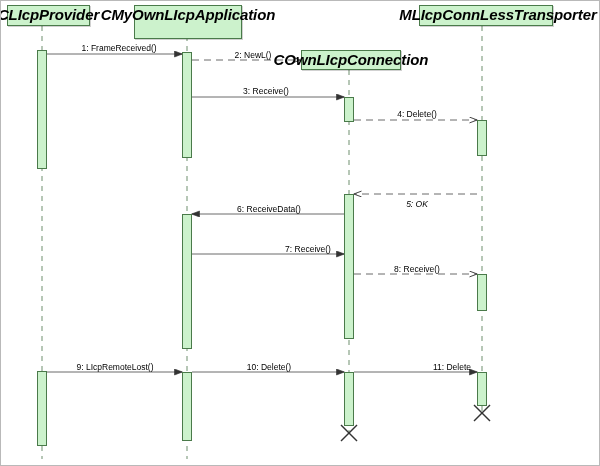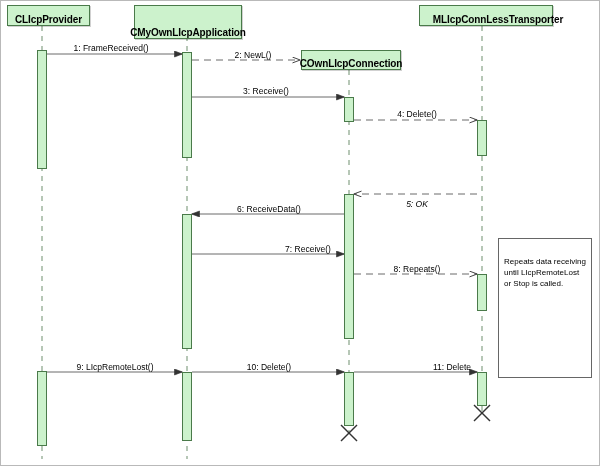--- a/index.html
+++ b/index.html
@@ -24,29 +24,30 @@
     width: 600px;
     height: 466px;
     pointer-events: none;
   }
   .obj-box {
     position: absolute;
     background: #ccf2cc;
     border: 1px solid #4a7a4a;
     box-sizing: border-box;
     display: flex;
-    align-items: flex-end;
+    align-items: flex-start;
     justify-content: center;
     font-family: "Liberation Sans", sans-serif;
-    font-size: 10px;
+    font-size: 15px;
     font-weight: bold;
     color: #000000;
     white-space: nowrap;
     letter-spacing: -0.1px;
     box-shadow: 1px 1px 0 rgba(0,0,0,0.18);
+    font-style: italic;
   }
   .activation {
     position: absolute;
     background: #ccf2cc;
     border: 1px solid #4a7a4a;
     box-sizing: border-box;
   }
   .msg-label {
     position: absolute;
     font-family: "Liberation Sans", sans-serif;
@@ -141,30 +142,27 @@
       <div class="activation" style="left: 181px; top: 213px; width: 10px; height: 135px;"></div>
       <div class="activation" style="left: 181px; top: 371px; width: 10px; height: 69px;"></div>
       <div class="activation" style="left: 343px; top: 96px; width: 10px; height: 25px;"></div>
       <div class="activation" style="left: 343px; top: 193px; width: 10px; height: 145px;"></div>
       <div class="activation" style="left: 343px; top: 371px; width: 10px; height: 54px;"></div>
       <div class="activation" style="left: 476px; top: 119px; width: 10px; height: 36px;"></div>
       <div class="activation" style="left: 476px; top: 273px; width: 10px; height: 37px;"></div>
       <div class="activation" style="left: 476px; top: 371px; width: 10px; height: 34px;"></div>
     </div>
   <div id="labels-layer">
-      <div class="msg-label" style="left: 110px; top: 42px;">1: FrameReceived()</div>
+      <div class="msg-label" style="left: 118px; top: 42px;">1: FrameReceived()</div>
       <div class="msg-label" style="left: 252px; top: 49px;">2: NewL()</div>
       <div class="msg-label" style="left: 265px; top: 85px;">3: Receive()</div>
       <div class="msg-label" style="left: 416px; top: 108px;">4: Delete()</div>
       <div class="msg-label" style="left: 416px; top: 198px; font-style: italic;">5: OK</div>
       <div class="msg-label" style="left: 268px; top: 203px;">6: ReceiveData()</div>
       <div class="msg-label" style="left: 265px; top: 243px; margin-left: 42px;">7: Receive()</div>
-      <div class="msg-label" style="left: 416px; top: 263px;">8: Repeats()</div>
+      <div class="msg-label" style="left: 416px; top: 263px;">8: Receive()</div>
       <div class="msg-label" style="left: 114px; top: 361px;">9: LIcpRemoteLost()</div>
       <div class="msg-label" style="left: 268px; top: 361px;">10: Delete()</div>
       <div class="msg-label" style="left: 415px; top: 361px; margin-left: 36px;">11: Delete</div>
     </div>
 
-  <div class="note-box" id="note-box" style="left: 497px; top: 237px; width: 94px; height: 140px;">
-    <span>Repeats data receiving until LIcpRemoteLost or Stop is called.</span>
-  </div>
   <div class="note-fold" id="note-fold" style="left: 579px; top: 238px;"></div>
 </div>
 
 </body></html>

